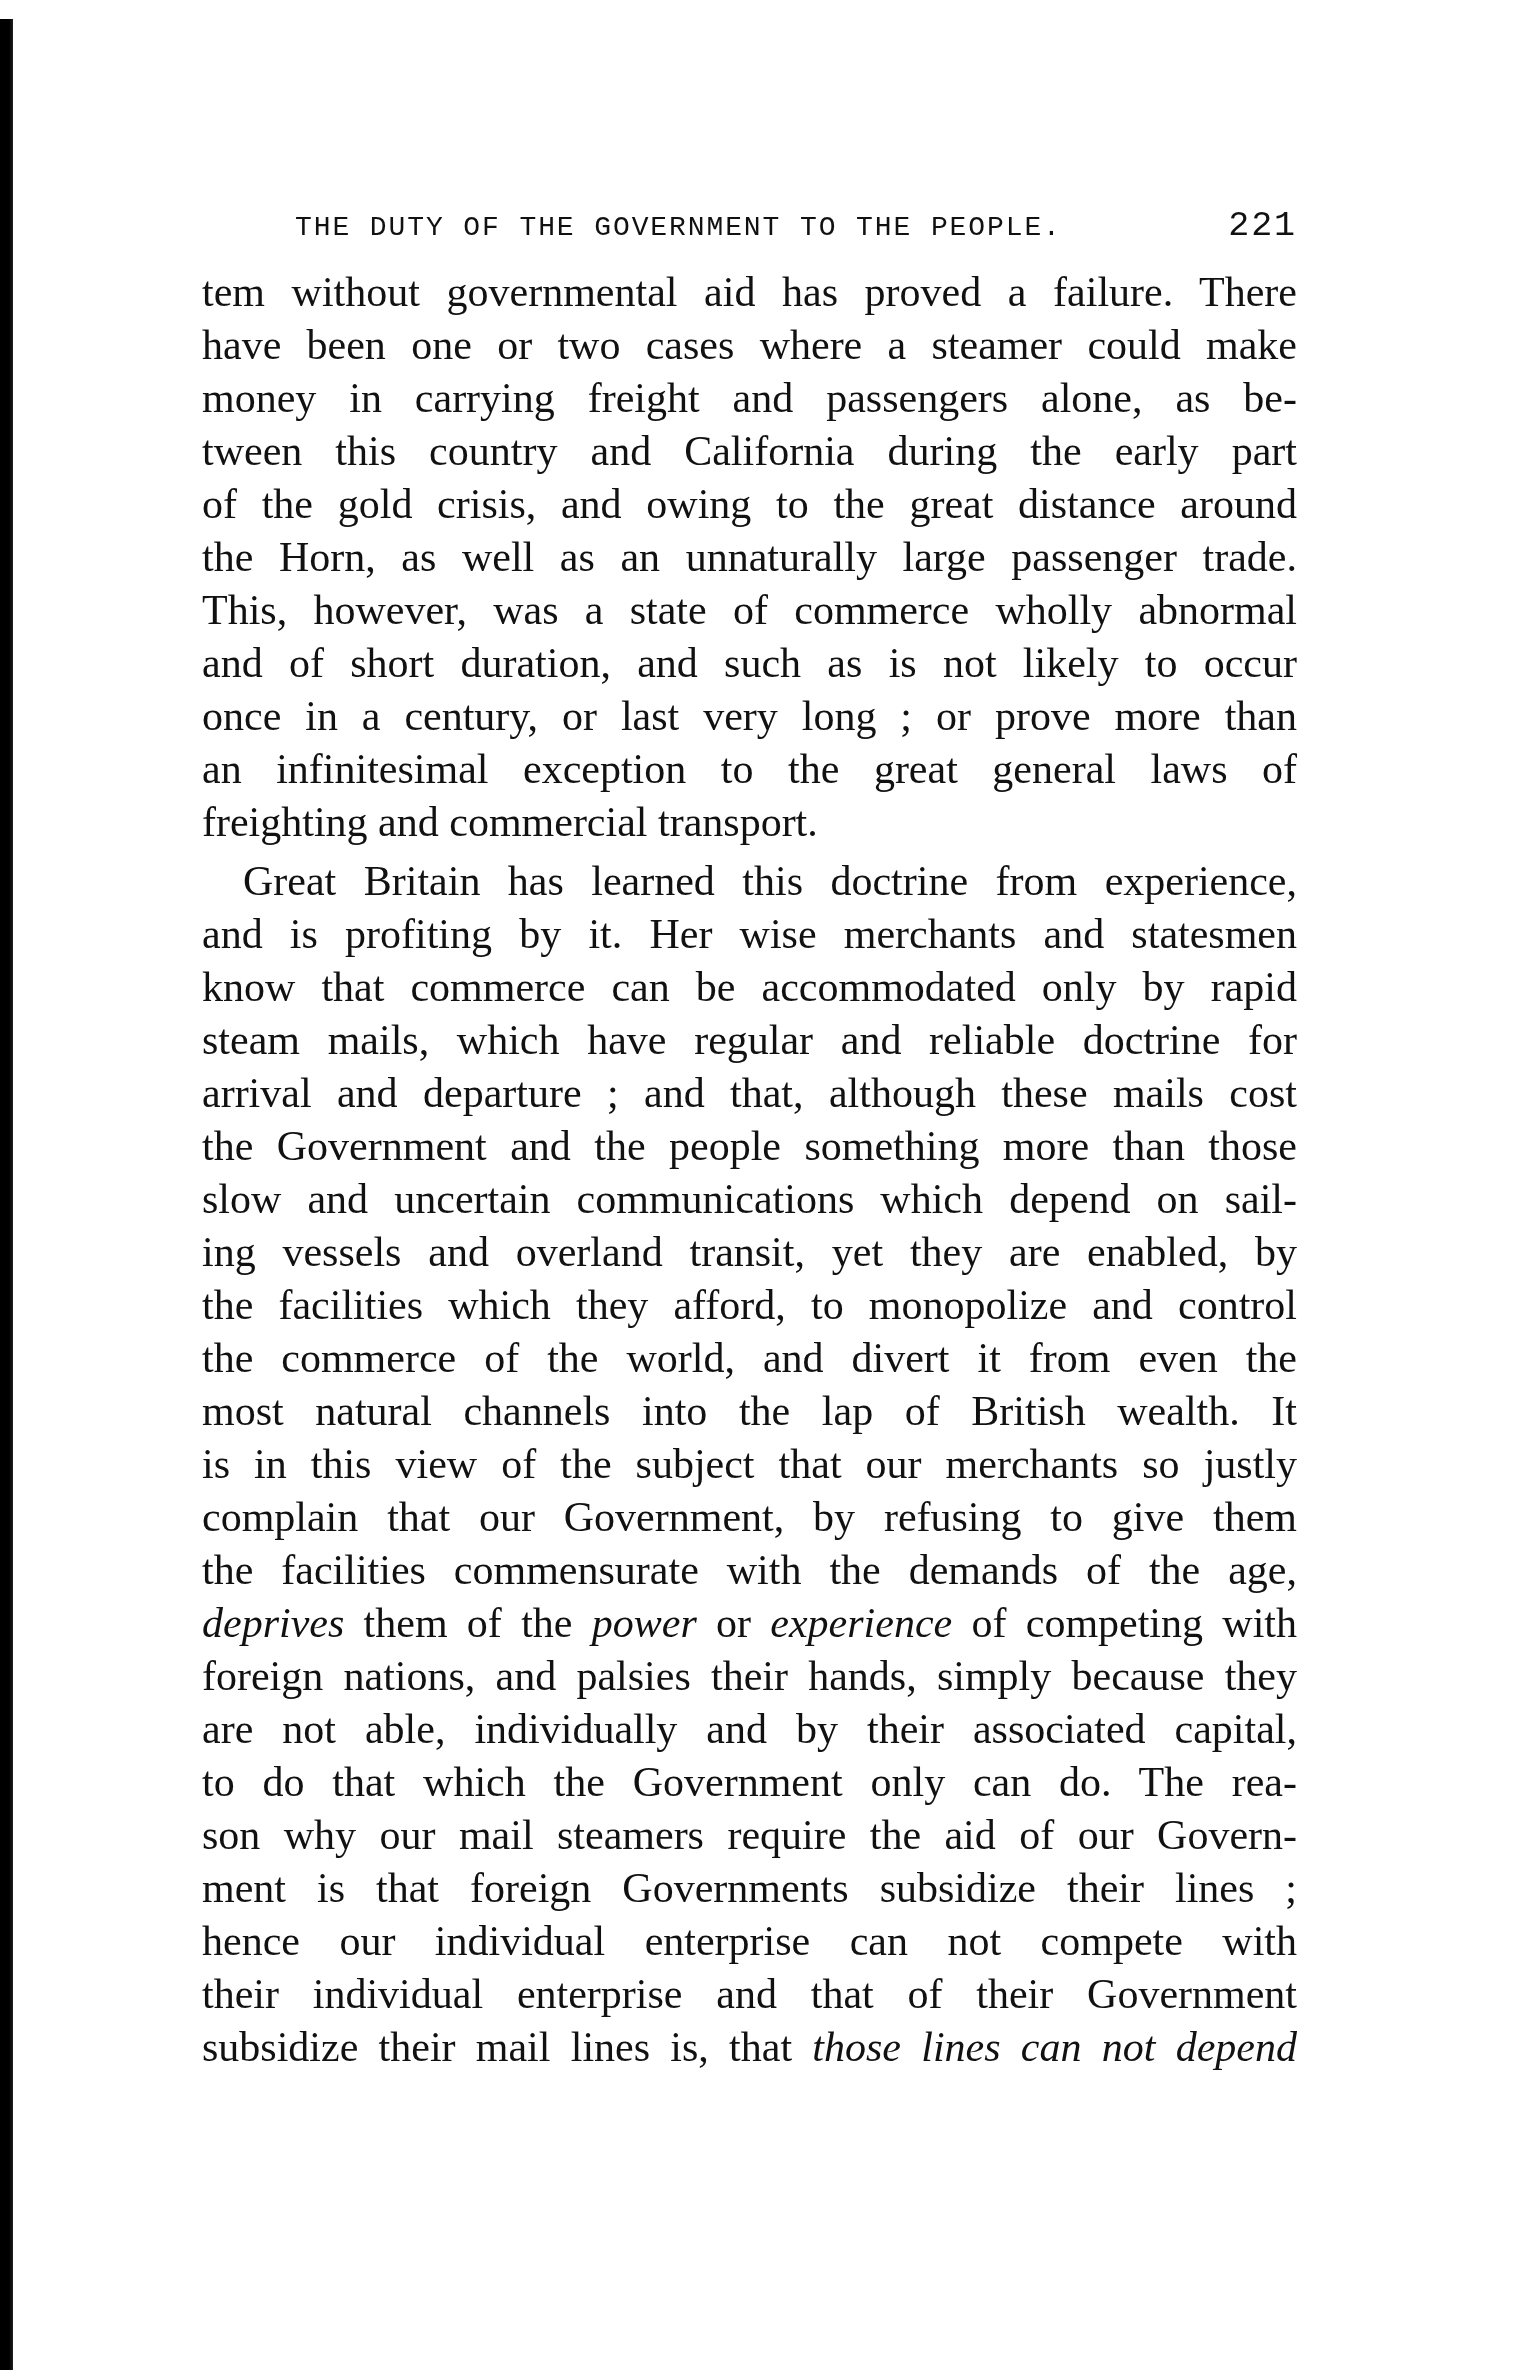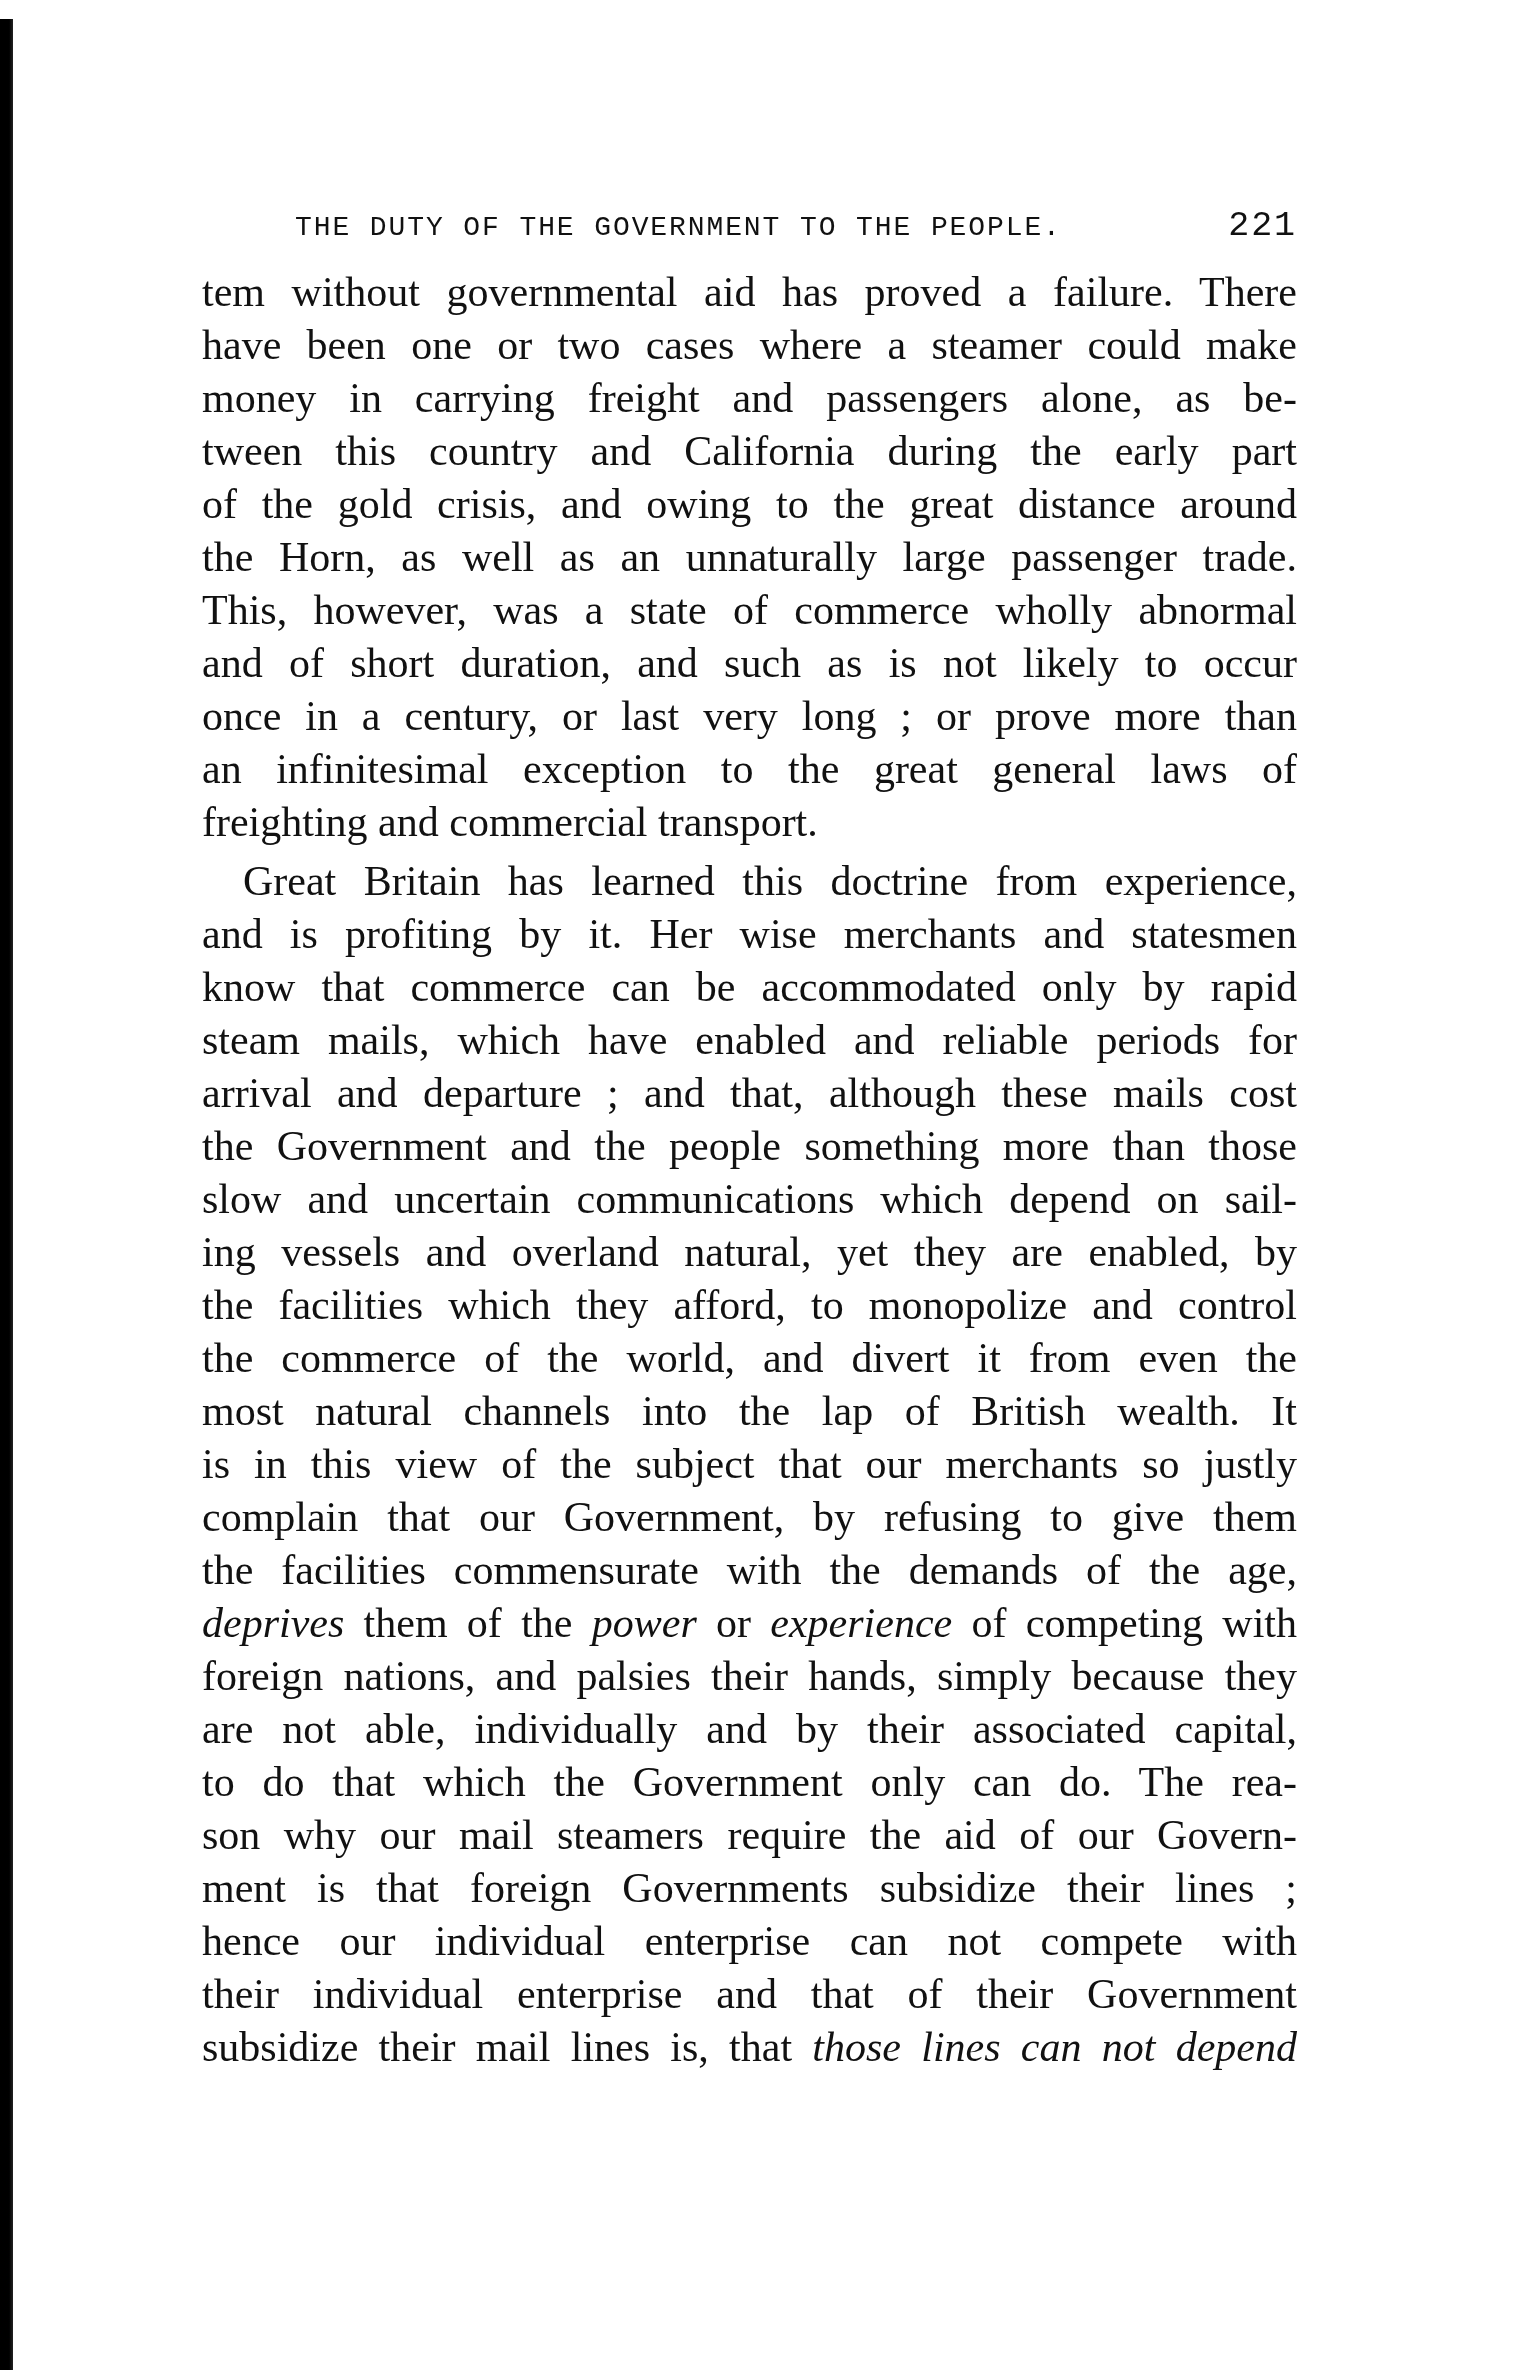--- a/index.html
+++ b/index.html
@@ -55,25 +55,25 @@
       <span class="line">and of short duration, and such as is not likely to occur</span>
       <span class="line">once in a century, or last very long ; or prove more than</span>
       <span class="line">an infinitesimal exception to the great general laws of</span>
       <span class="line last">freighting and commercial transport.</span>
     </p>
 
     <p class="para" style="margin-top:5.6px;">
       <span class="line" style="padding-left:41px;">Great Britain has learned this doctrine from experience,</span>
       <span class="line">and is profiting by it.  Her wise merchants and statesmen</span>
       <span class="line">know that commerce can be accommodated only by rapid</span>
-      <span class="line">steam mails, which have enabled and reliable periods for</span>
+      <span class="line">steam mails, which have regular and reliable doctrine for</span>
       <span class="line">arrival and departure ; and that, although these mails cost</span>
       <span class="line">the Government and the people something more than those</span>
       <span class="line">slow and uncertain communications which depend on sail-</span>
-      <span class="line">ing vessels and overland natural, yet they are enabled, by</span>
+      <span class="line">ing vessels and overland transit, yet they are enabled, by</span>
       <span class="line">the facilities which they afford, to monopolize and control</span>
       <span class="line">the commerce of the world, and divert it from even the</span>
       <span class="line">most natural channels into the lap of British wealth.  It</span>
       <span class="line">is in this view of the subject that our merchants so justly</span>
       <span class="line">complain that our Government, by refusing to give them</span>
       <span class="line">the facilities commensurate with the demands of the age,</span>
       <span class="line"><span class="it">deprives</span><span> them of the </span><span class="it">power</span><span> or </span><span class="it">experience</span><span> of competing with</span></span>
       <span class="line">foreign nations, and palsies their hands, simply because they</span>
       <span class="line">are not able, individually and by their associated capital,</span>
       <span class="line">to do that which the Government only can do.  The rea-</span>

